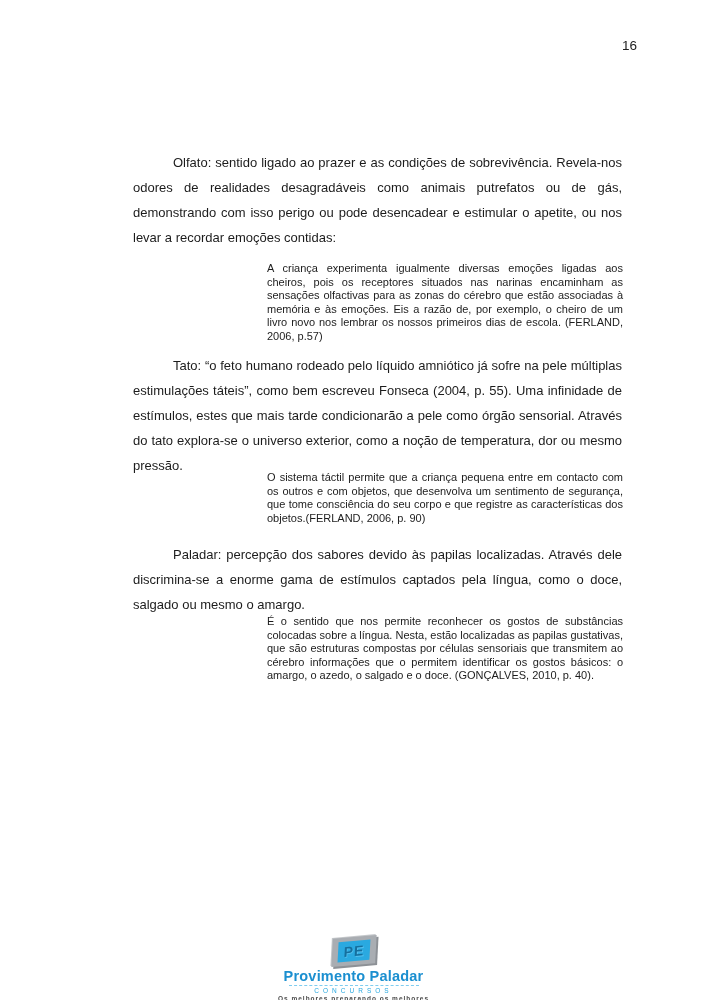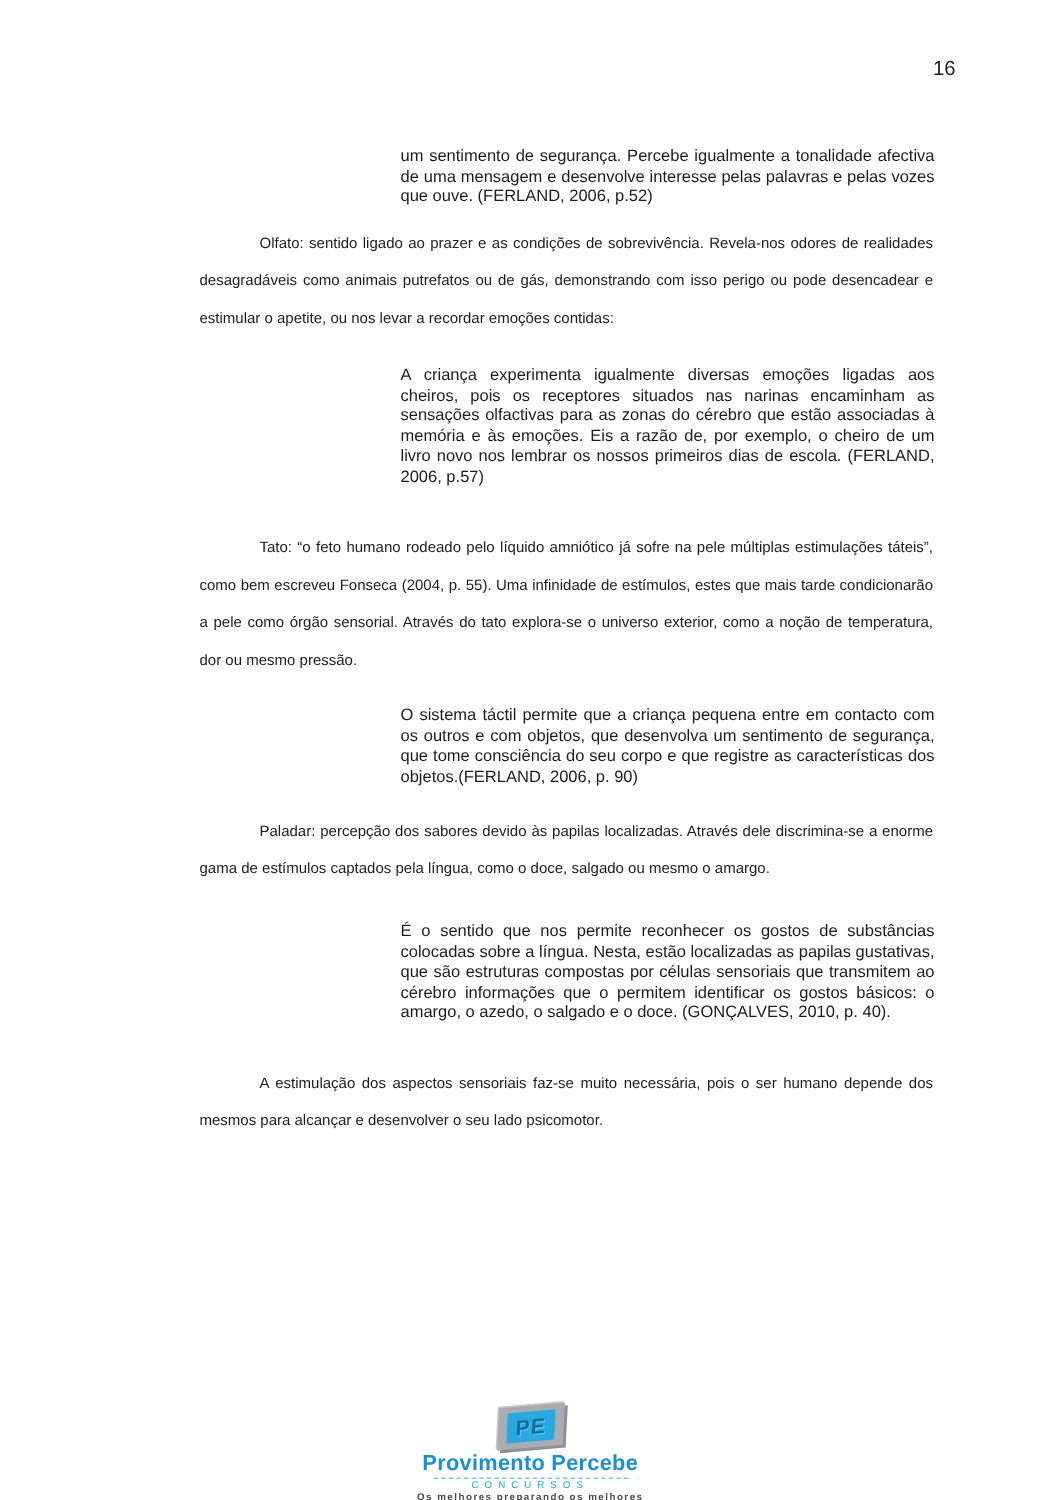--- a/index.html
+++ b/index.html
@@ -10,21 +10,21 @@
     font-family:"Liberation Sans", sans-serif;
     color:#1c1c1c;
     overflow:hidden;
   }
   .pagenum {
     position:absolute; top:38px; right:70px;
     font-size:13.5px; color:#222;text-align:right;
   }
   .p {
     position:absolute; left:133px; width:489px;
-    font-size:10px; line-height:25px;
+    font-size:13px; line-height:25px;
     text-align:justify; text-indent:40px;
     color:#1c1c1c;
   }
   .q {
     position:absolute; left:267px; width:356px;
     font-size:11px; line-height:13.5px;
     text-align:justify;
     color:#1c1c1c;
   }
   .footer {
@@ -64,31 +64,29 @@
     letter-spacing:1px; white-space:nowrap;
   }
 </style>
 </head>
 <body>
 
 <div class="page">
 
   <div class="pagenum">16</div>
 
-  <div class="q" style="top:98px">um sentimento de segurança. Percebe igualmente a tonalidade afectiva de uma mensagem e desenvolve interesse pelas palavras e pelas vozes que ouve. (FERLAND, 2006, p.52)</div>
   <div class="p" style="top:150px">Olfato: sentido ligado ao prazer e as condições de sobrevivência. Revela-nos odores de realidades desagradáveis como animais putrefatos ou de gás, demonstrando com isso perigo ou pode desencadear e estimular o apetite, ou nos levar a recordar emoções contidas:</div>
-  <div class="q" style="top:244px">A criança experimenta igualmente diversas emoções ligadas aos cheiros, pois os receptores situados nas narinas encaminham as sensações olfactivas para as zonas do cérebro que estão associadas à memória e às emoções. Eis a razão de, por exemplo, o cheiro de um livro novo nos lembrar os nossos primeiros dias de escola. (FERLAND, 2006, p.57)</div>
+  <div class="q" style="top:262px">A criança experimenta igualmente diversas emoções ligadas aos cheiros, pois os receptores situados nas narinas encaminham as sensações olfactivas para as zonas do cérebro que estão associadas à memória e às emoções. Eis a razão de, por exemplo, o cheiro de um livro novo nos lembrar os nossos primeiros dias de escola. (FERLAND, 2006, p.57)</div>
   <div class="p" style="top:353px">Tato: “o feto humano rodeado pelo líquido amniótico já sofre na pele múltiplas estimulações táteis”, como bem escreveu Fonseca (2004, p. 55). Uma infinidade de estímulos, estes que mais tarde condicionarão a pele como órgão sensorial. Através do tato explora-se o universo exterior, como a noção de temperatura, dor ou mesmo pressão.</div>
   <div class="q" style="top:471px">O sistema táctil permite que a criança pequena entre em contacto com os outros e com objetos, que desenvolva um sentimento de segurança, que tome consciência do seu corpo e que registre as características dos objetos.(FERLAND, 2006, p. 90)</div>
   <div class="p" style="top:542px">Paladar: percepção dos sabores devido às papilas localizadas. Através dele discrimina-se a enorme gama de estímulos captados pela língua, como o doce, salgado ou mesmo o amargo.</div>
   <div class="q" style="top:615px">É o sentido que nos permite reconhecer os gostos de substâncias colocadas sobre a língua. Nesta, estão localizadas as papilas gustativas, que são estruturas compostas por células sensoriais que transmitem ao cérebro informações que o permitem identificar os gostos básicos: o amargo, o azedo, o salgado e o doce. (GONÇALVES, 2010, p. 40).</div>
-  <div class="p" style="top:710px">A estimulação dos aspectos sensoriais faz-se muito necessária, pois o ser humano depende dos mesmos para alcançar e desenvolver o seu lado psicomotor.</div>
 
   <div class="footer">
     <div class="mark">
       <div class="mark-face">PE</div>
     </div>
-    <div class="brand">Provimento Percebe</div>
+    <div class="brand">Provimento Paladar</div>
     <div class="brand-sub">CONCURSOS</div>
     <div class="tagline">Os melhores preparando os melhores</div>
   </div>
 
 </div>
 
 </body></html>

